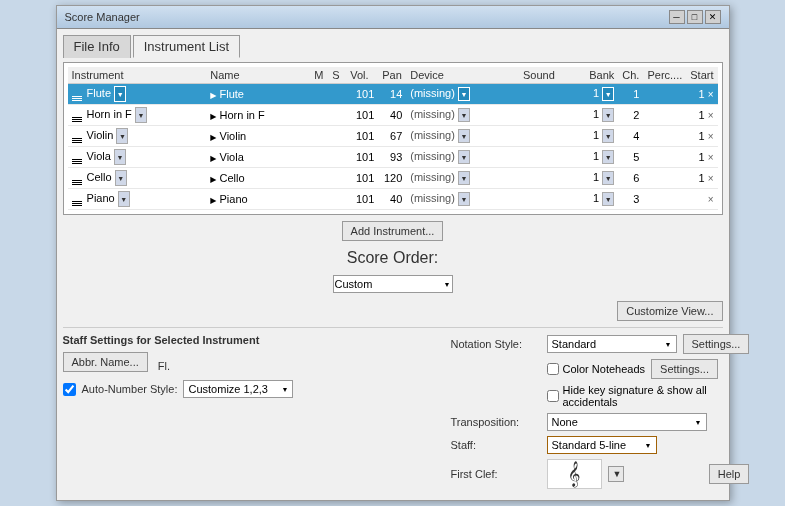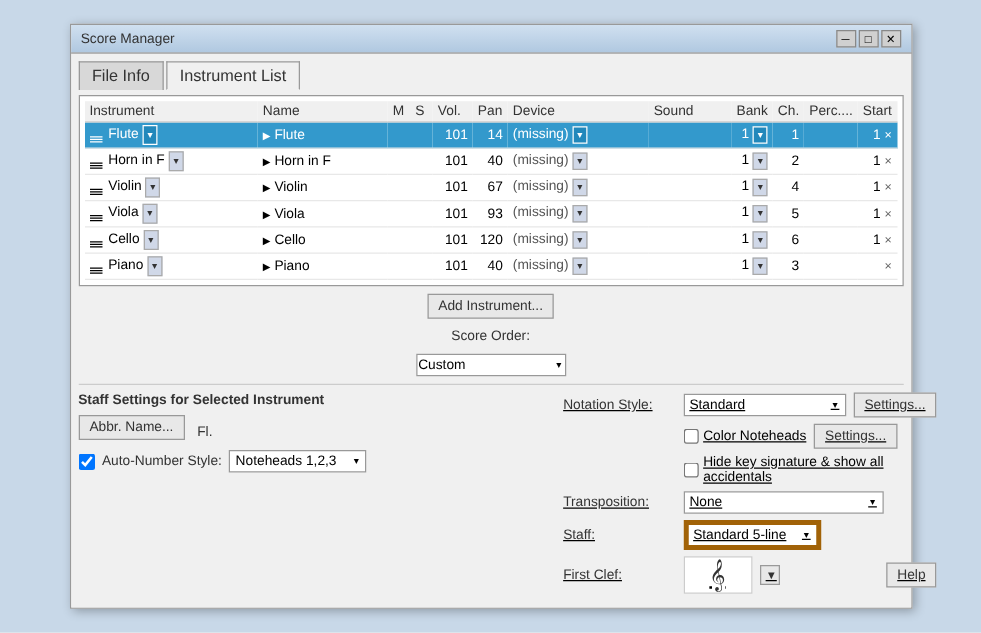--- a/index.html
+++ b/index.html
@@ -161,21 +161,21 @@
     }
     .btn {
       padding: 3px 8px;
       background: #e8e8e8;
       border: 1px solid #999;
       cursor: pointer;
       font-size: 11px;
       color: #333;
     }
     .label-text {
-      font-size: 11px;
+      font-size: 16px;
       color: #333;
     }
     .select-box {
       padding: 2px 1px;
       border: 1px solid #999;
       background: white;
       font-size: 11px;
       cursor: pointer;
       display: inline-flex;
       align-items: center;
@@ -212,21 +212,20 @@
       font-size: 11px;
       color: #333;
       min-width: 70px;
     }
     .field-value {
       font-size: 11px;
       color: #333;
     }
     .right-settings .field-row {
       margin-bottom: 5px;
-      text-decoration: underline;
     }
     .right-label {
       font-size: 11px;
       color: #333;
       min-width: 90px;
     }
     .checkbox-wrap {
       display: flex;
       align-items: center;
       gap: 4px;
@@ -245,21 +244,21 @@
       align-items: center;
       gap: 4px;
     }
     .wide-select .arrow {
       margin-left: auto;
       font-size: 7px;
     }
     .staff-line-select {
       min-width: 110px;
       padding: 2px 4px;
-      border: 4px solid #a16207;
+      border: 1px solid #a16207;
       background: white;
       font-size: 11px;
       display: inline-flex;
       align-items: center;
       gap: 4px;
       text-align: right;
     }
     .staff-line-select .arrow {
       margin-left: auto;
       font-size: 7px;
@@ -586,40 +585,41 @@
       </table>
     </div>
 
     <div class="bottom-row1" style="margin-top:6px;flex-direction:column;">
       <button class="btn">Add Instrument...</button>
       <span class="label-text">Score Order:</span>
       <div class="select-box">
         <span>Custom</span>
         <span class="arrow">▼</span>
       </div>
+      <button class="customize-btn" style="margin-left:auto;">Customize View...</button>
     </div>
 
     <div class="divider"></div>
 
     <div class="settings-section">
 
       <div class="left-settings">
         <div class="settings-title">Staff Settings for Selected Instrument</div>
 
 
         <div class="abbr-name-row field-row">
           <button class="btn">Abbr. Name...</button>
           <span class="field-value">Fl.</span>
         </div>
 
         <div class="auto-number-wrap field-row">
           <input type="checkbox" checked="" style="">
           <span class="field-label">Auto-Number Style:</span>
           <div class="number-select">
-            <span>Noteheads 1,2,3</span>
+            <span>Customize 1,2,3</span>
             <span class="arrow">▼</span>
           </div>
         </div>
       </div>
 
       <div class="right-settings">
 
         <div class="field-row">
           <span class="right-label">Notation Style:</span>
           <div class="wide-select">

